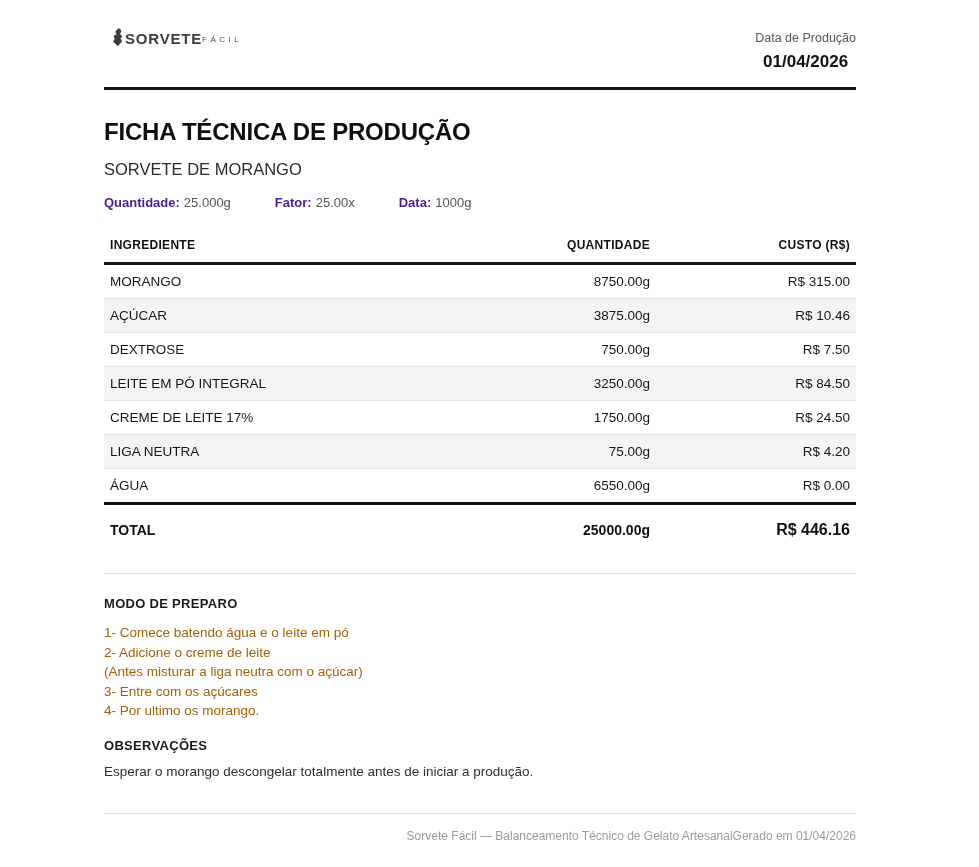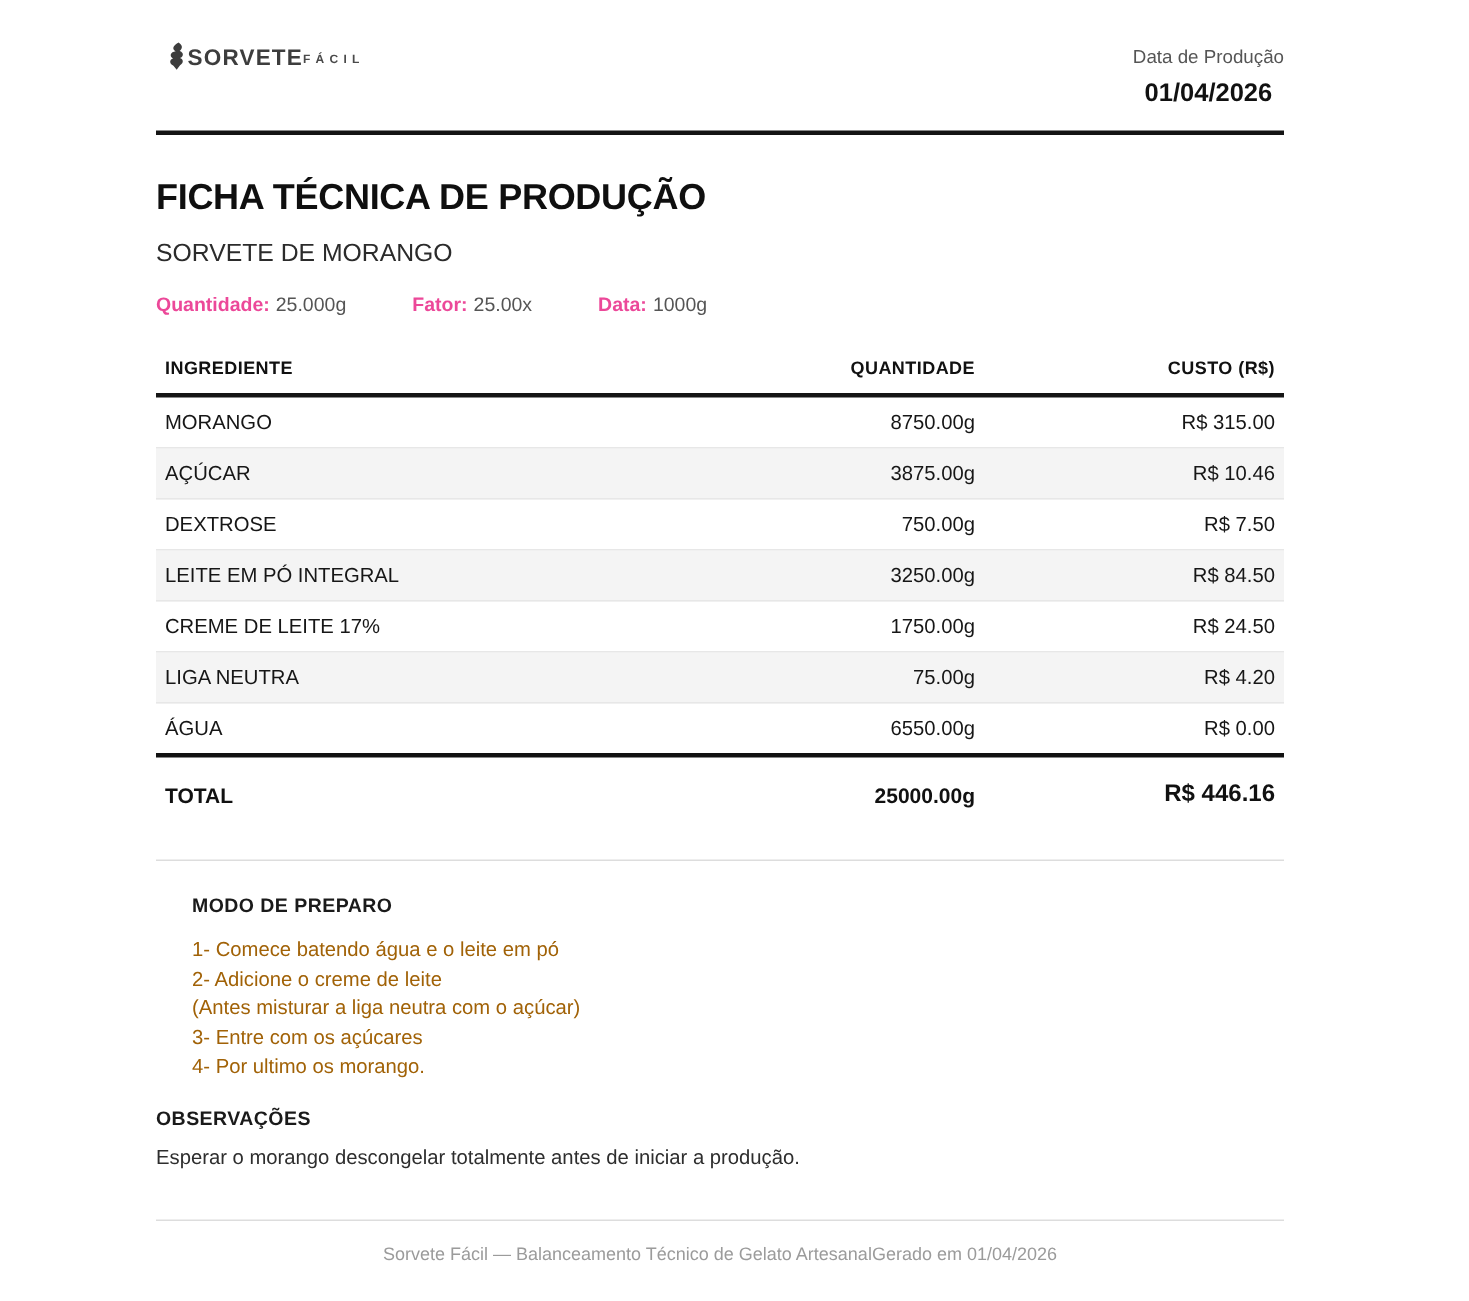--- a/index.html
+++ b/index.html
@@ -36,21 +36,21 @@
   }
   .logo-icon { line-height: 0; margin-bottom: 1px; }
   .logo-name {
     font-size: 15px;
     font-weight: 700;
     letter-spacing: 0.8px;
     color: #3d3d3d;
   }
   .logo-sub {
     font-size: 8px;
-    font-weight: 700;
+    font-weight: 400;
     letter-spacing: 3.5px;
     margin-top: 2px;
     color: #4a4a4a;
   }
   .date-block { text-align: center; padding-top: 3px; }
   .date-label { font-size: 12.5px; color: #555555; }
   .date-value { font-size: 17px; font-weight: 700; margin-top: 7px; color: #111; }
 
   
   .page-title {
@@ -65,21 +65,21 @@
     font-size: 16.5px;
     font-weight: 400;
     color: #2b2b2b;
   }
   .info-row {
     margin-top: 16px;
     font-size: 13px;
     display: flex;
     gap: 44px;
   }
-  .info-pair .lbl { font-weight: 700; color: #ec4899; }
+  .info-pair .lbl { font-weight: 700; color: #4c1d95; }
   .info-pair .val { color: #555; margin-left: 4px; }
 
   
   table.ingredients {
     width: 752px;
     margin-top: 20px;
     border-collapse: collapse;
     table-layout: fixed;
   }
   table.ingredients col.c1 { width: 300px; }
@@ -118,41 +118,41 @@
     margin-top: 24px;
   }
 
   
   .section-heading {
     font-size: 13px;
     font-weight: 700;
     letter-spacing: 0.3px;
     color: #1a1a1a;
   }
-  .preparo { margin-top: 22px; margin-left: 24px; }
+  .preparo { margin-top: 22px; }
   .steps { margin-top: 12px; }
   .steps p {
     font-size: 13.5px;
     color: #a16207;
     line-height: 19.5px;
   }
   .observacoes { margin-top: 17px; }
   .observacoes .obs-text {
     margin-top: 11px;
     font-size: 13.5px;
     color: #2e2e2e;
   }
 
   
   .doc-footer {
     margin-top: 34px;
     border-top: 1px solid #dddddd;
     padding-top: 15px;
     display: flex;
-    justify-content: center;
+    justify-content: flex-end;
     font-size: 12px;
     color: #9b9b9b;
   }
 </style>
 </head>
 <body>
 
 <div class="content">
 
   <div class="doc-header">

